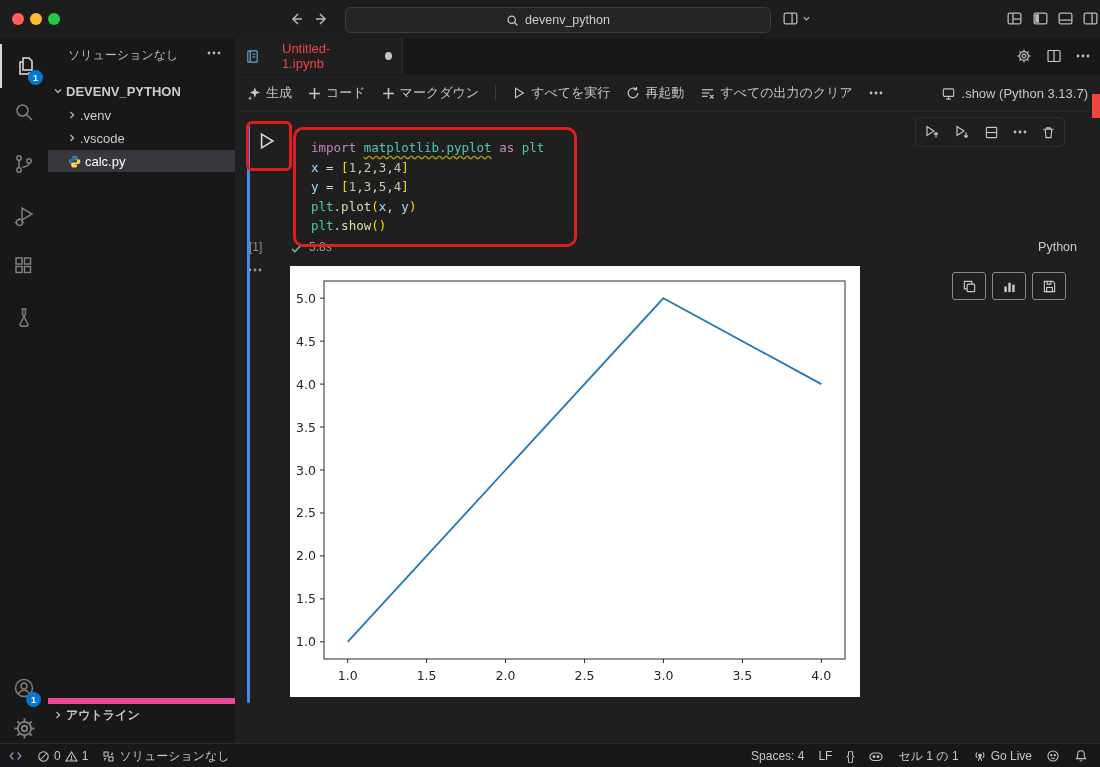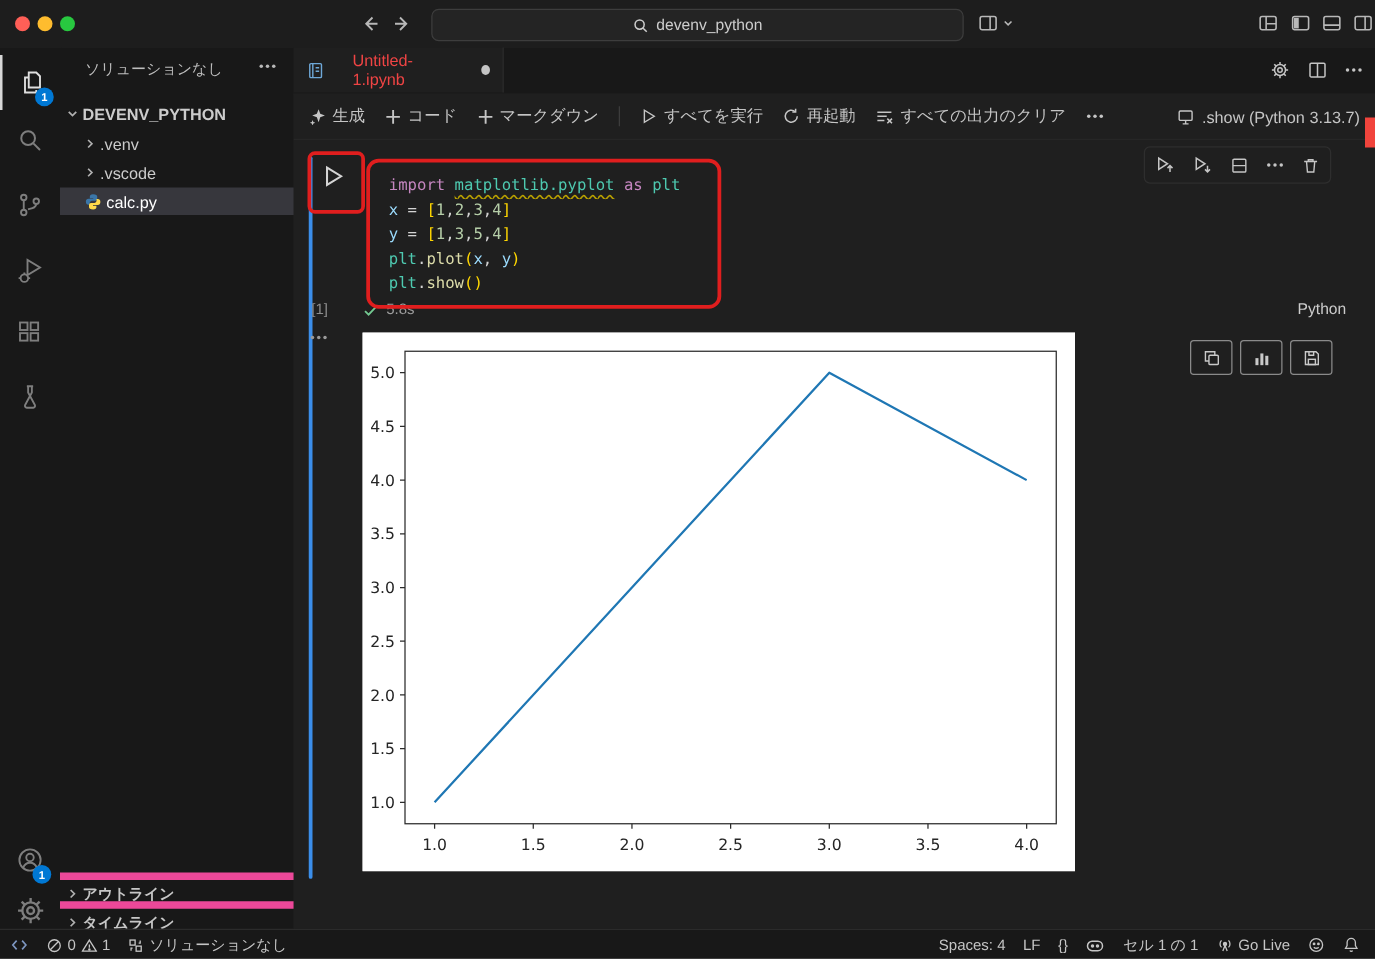--- a/index.html
+++ b/index.html
@@ -255,28 +255,20 @@
       <span>calc.py</span>
     </div>
 
     <div class="sect" style="top:660px">
       <span class="chev">
         <svg width="10" height="10" viewBox="0 0 10 10" fill="none" stroke="currentColor" stroke-width="1.4">
             <path d="M3.5 2L6.5 5 3.5 8"></path>
           </svg>
       </span>
       <span>アウトライン</span>
-    </div>
-    <div class="sect" style="top:683px">
-      <span class="chev">
-        <svg width="10" height="10" viewBox="0 0 10 10" fill="none" stroke="currentColor" stroke-width="1.4">
-            <path d="M3.5 2L6.5 5 3.5 8"></path>
-          </svg>
-      </span>
-      <span>タイムライン</span>
     </div>
   </div>
 
   <div class="tabbar">
     <div class="tab">
       <span>
         <svg width="15" height="15" viewBox="0 0 16 16" fill="none" stroke="#6ea8d8" stroke-width="1.2">
             <rect x="3" y="2" width="10" height="12" rx="1"></rect>
             <line x1="5.6" y1="2" x2="5.6" y2="14"></line>
             <line x1="8" y1="5.5" x2="11" y2="5.5"></line>

